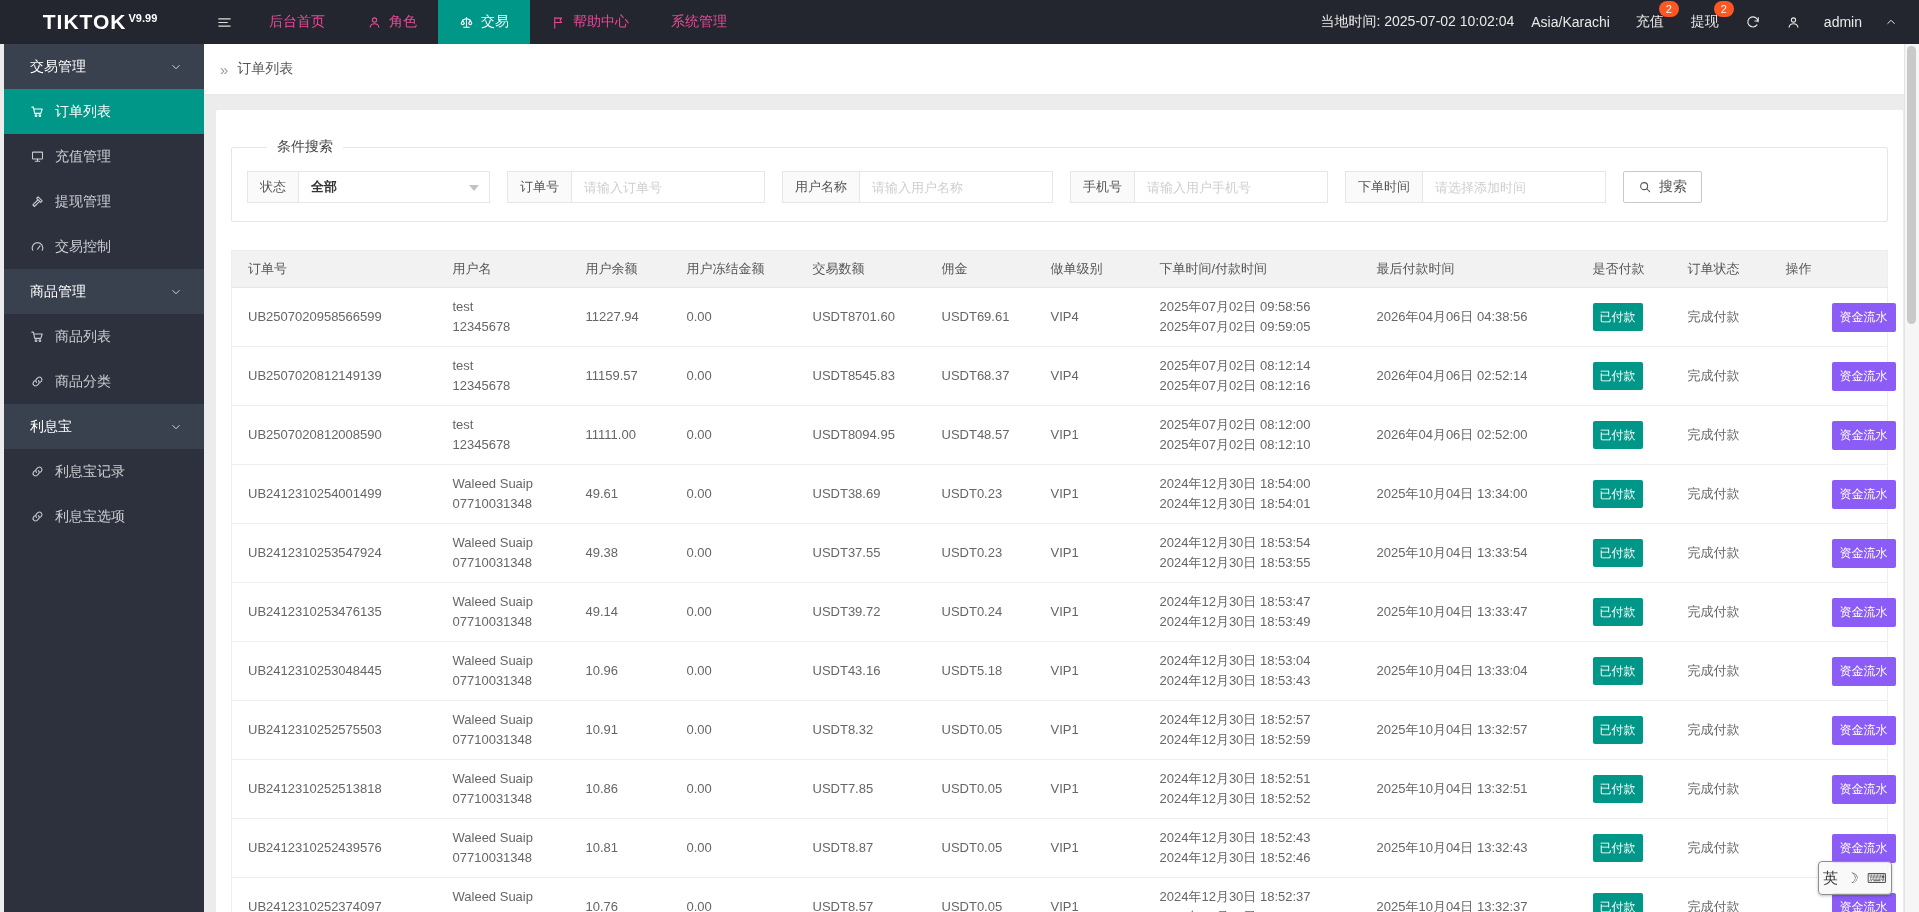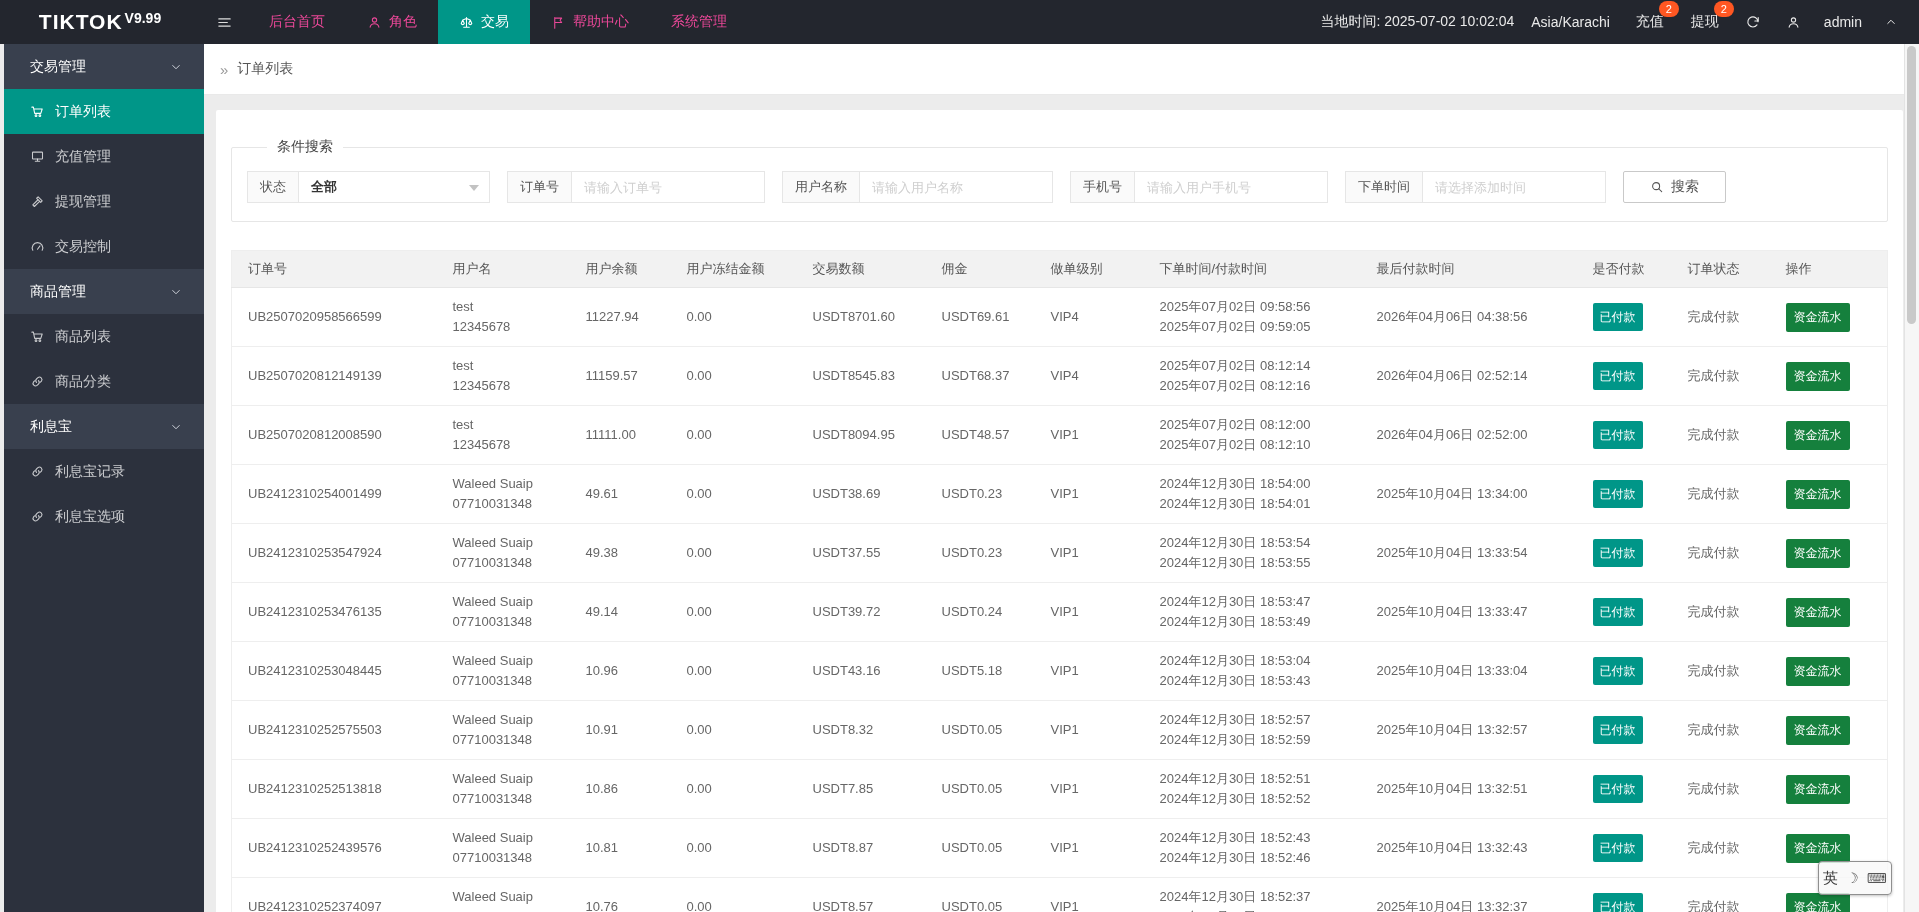--- a/index.html
+++ b/index.html
@@ -7,21 +7,21 @@
     width:1919px;height:912px;overflow:hidden;position:relative;
     font-family:"Liberation Sans","DejaVu Sans",sans-serif;
     background:#ececec;-webkit-font-smoothing:antialiased;
   }
   .ic{width:15px;height:15px;fill:none;stroke:currentColor;stroke-width:1.7;stroke-linecap:round;stroke-linejoin:round;display:block;}
 
   
   .navbar{position:absolute;top:0;left:0;right:0;height:44px;background:#23262e;display:flex;align-items:stretch;color:#e3e3e3;z-index:30;}
   .logo{width:200px;display:flex;align-items:center;justify-content:center;color:#fff;cursor:pointer;}
   .logo .brand{font-size:21px;font-weight:700;letter-spacing:1px;}
-  .logo sup{font-size:14px;font-weight:700;margin-left:2px;position:relative;top:-4px;}
+  .logo sup{font-size:11px;font-weight:700;margin-left:2px;position:relative;top:-4px;}
   .hamburger{width:48px;display:flex;align-items:center;justify-content:center;cursor:pointer;color:#ddd;}
   .nav-items{display:flex;align-items:stretch;}
   .nav-item{display:flex;align-items:center;gap:7px;padding:0 21px;font-size:14px;color:#ec4899;cursor:pointer;white-space:nowrap;}
   .nav-item.active{background:#009688;color:#fff;justify-content:center;}
   .nav-right{margin-left:auto;display:flex;align-items:center;gap:25px;padding-right:22px;font-size:14px;color:#e9e9e9;}
   .tz{margin-left:-8px;}
   .nav-badge-item{position:relative;cursor:pointer;padding:2px 1px;}
   .num-badge{position:absolute;top:-10px;right:-14px;min-width:16px;height:16px;line-height:16px;border-radius:9px;background:#ff5722;color:#fff;font-size:11px;text-align:center;padding:0 2px;}
   .refresh-btn{cursor:pointer;display:flex;align-items:center;}
   .refresh-btn .ic{width:16px;height:16px;}
@@ -49,30 +49,30 @@
   fieldset.search-field{border:1px solid #e6e6e6;border-radius:2px;margin:8px 0 0;padding:12px 15px 18px;}
   fieldset.search-field legend{margin-left:20px;padding:0 10px;font-size:14px;color:#444;}
   .form-row{display:flex;align-items:center;gap:17px;margin-top:3px;}
   .fgroup{display:flex;align-items:stretch;height:32px;border:1px solid #e6e6e6;background:#fff;box-sizing:border-box;}
   .fgroup .flabel{display:flex;align-items:center;padding:0 12px;background:#fafafa;border-right:1px solid #e6e6e6;color:#555;font-size:13px;white-space:nowrap;}
   .fselect{position:relative;display:flex;align-items:center;width:152px;padding:0 26px 0 12px;font-size:13px;font-weight:700;color:#333;cursor:pointer;}
   .fselect .sel-arrow{position:absolute;right:10px;top:13px;width:0;height:0;border-left:5px solid transparent;border-right:5px solid transparent;border-top:6px solid #c2c2c2;}
   .fgroup input{border:none;outline:none;width:168px;padding:0 12px;font-size:13px;color:#333;font-family:inherit;background:#fff;}
   .fgroup input::placeholder{color:#cfcfcf;}
   .fgroup input.time-input{width:158px;}
-  .search-btn{display:flex;align-items:center;gap:7px;height:32px;padding:0 26px;background:#fff;border:1px solid #c9c9c9;border-radius:2px;color:#555;font-size:14px;cursor:pointer;font-family:inherit;box-sizing:border-box;}
+  .search-btn{display:flex;align-items:center;gap:7px;height:32px;padding:0 14px;background:#fff;border:1px solid #c9c9c9;border-radius:2px;color:#555;font-size:14px;cursor:pointer;font-family:inherit;box-sizing:border-box;}
   .search-btn .ic{width:14px;height:14px;stroke-width:1.8;}
 
   
   table.orders{width:100%;border-collapse:collapse;table-layout:fixed;margin-top:28px;border:1px solid #eee;}
   table.orders th{background:#f2f2f2;color:#555;font-weight:400;font-size:13px;text-align:left;padding:9px 16px;border-bottom:1px solid #e6e6e6;white-space:nowrap;overflow:hidden;}
   table.orders td{padding:9px 16px;border-bottom:1px solid #eee;color:#666;font-size:13px;line-height:20px;vertical-align:middle;word-break:break-all;}
   .two-line div{white-space:nowrap;}
   .badge-paid{display:inline-block;background:#009688;color:#fff;font-size:12px;padding:4px 7px;border-radius:2px;white-space:nowrap;}
-  .flow-btn{background:#15803d;color:#fff;border:none;border-radius:2px;padding:6px 8px;font-size:12px;cursor:pointer;font-family:inherit;white-space:nowrap;}
+  .flow-btn{background:#8b5cf6;color:#fff;border:none;border-radius:2px;padding:6px 8px;font-size:12px;cursor:pointer;font-family:inherit;white-space:nowrap;margin-left:46px;}
 
   
   .scrollbar{position:absolute;top:44px;right:0;bottom:0;width:14px;background:#f6f6f6;border-left:1px solid #e3e3e3;z-index:40;}
   .scroll-thumb{position:absolute;top:2px;left:2px;width:9px;height:278px;background:#c9c9c9;border-radius:6px;cursor:pointer;}
 
   
   .ime{position:absolute;left:1818px;top:861px;width:72px;height:32px;background:rgba(248,248,248,.82);border:1px solid #8f8f8f;border-radius:4px;box-shadow:0 1px 3px rgba(0,0,0,.25);display:flex;align-items:center;justify-content:center;gap:8px;z-index:50;color:#3a3a3a;cursor:pointer;}
   .ime .lang{font-size:15px;}
   .ime .ime-ic{font-size:14px;color:#555;}
 </style>

